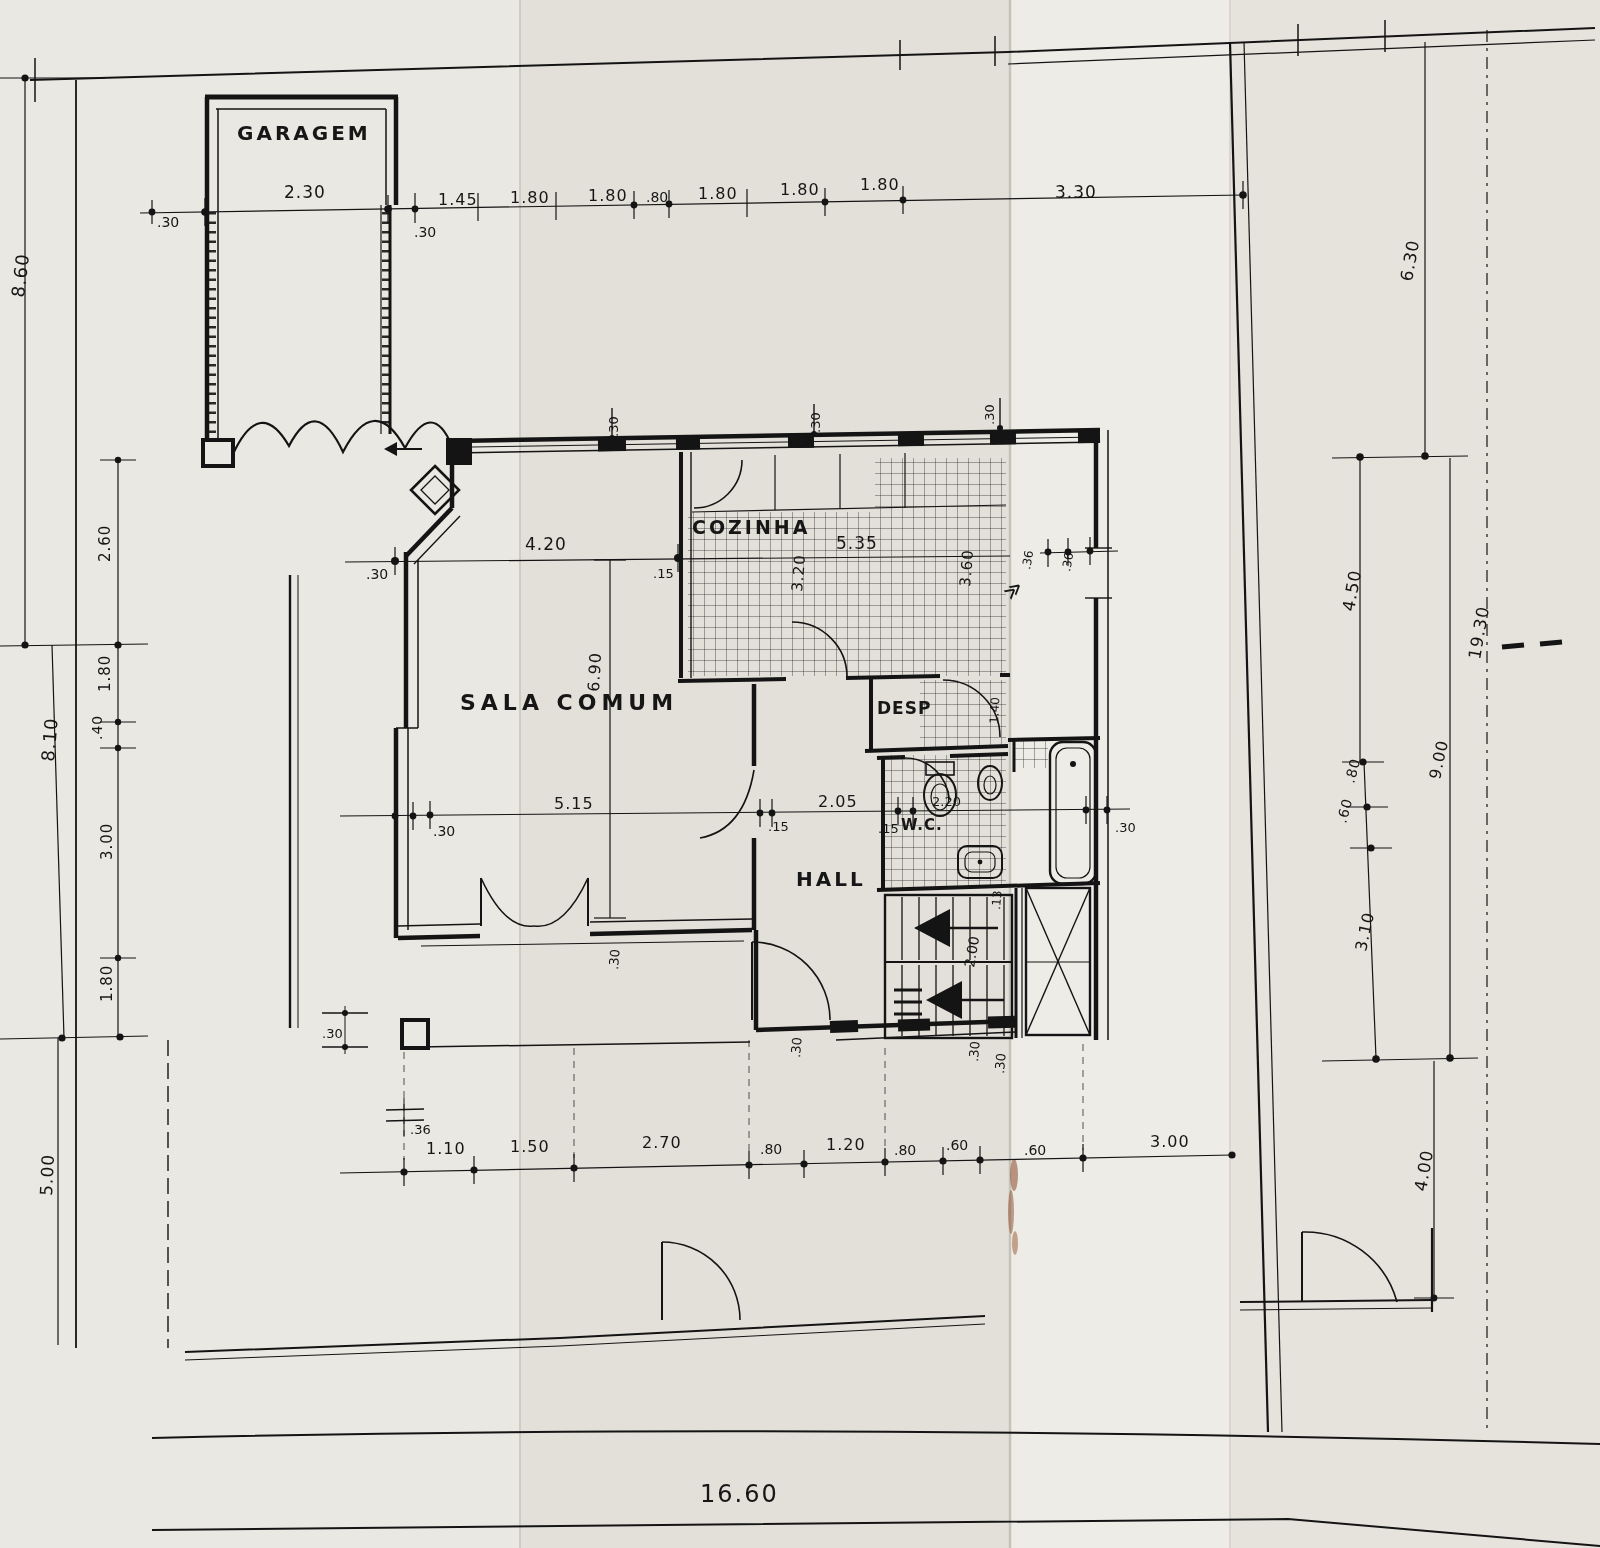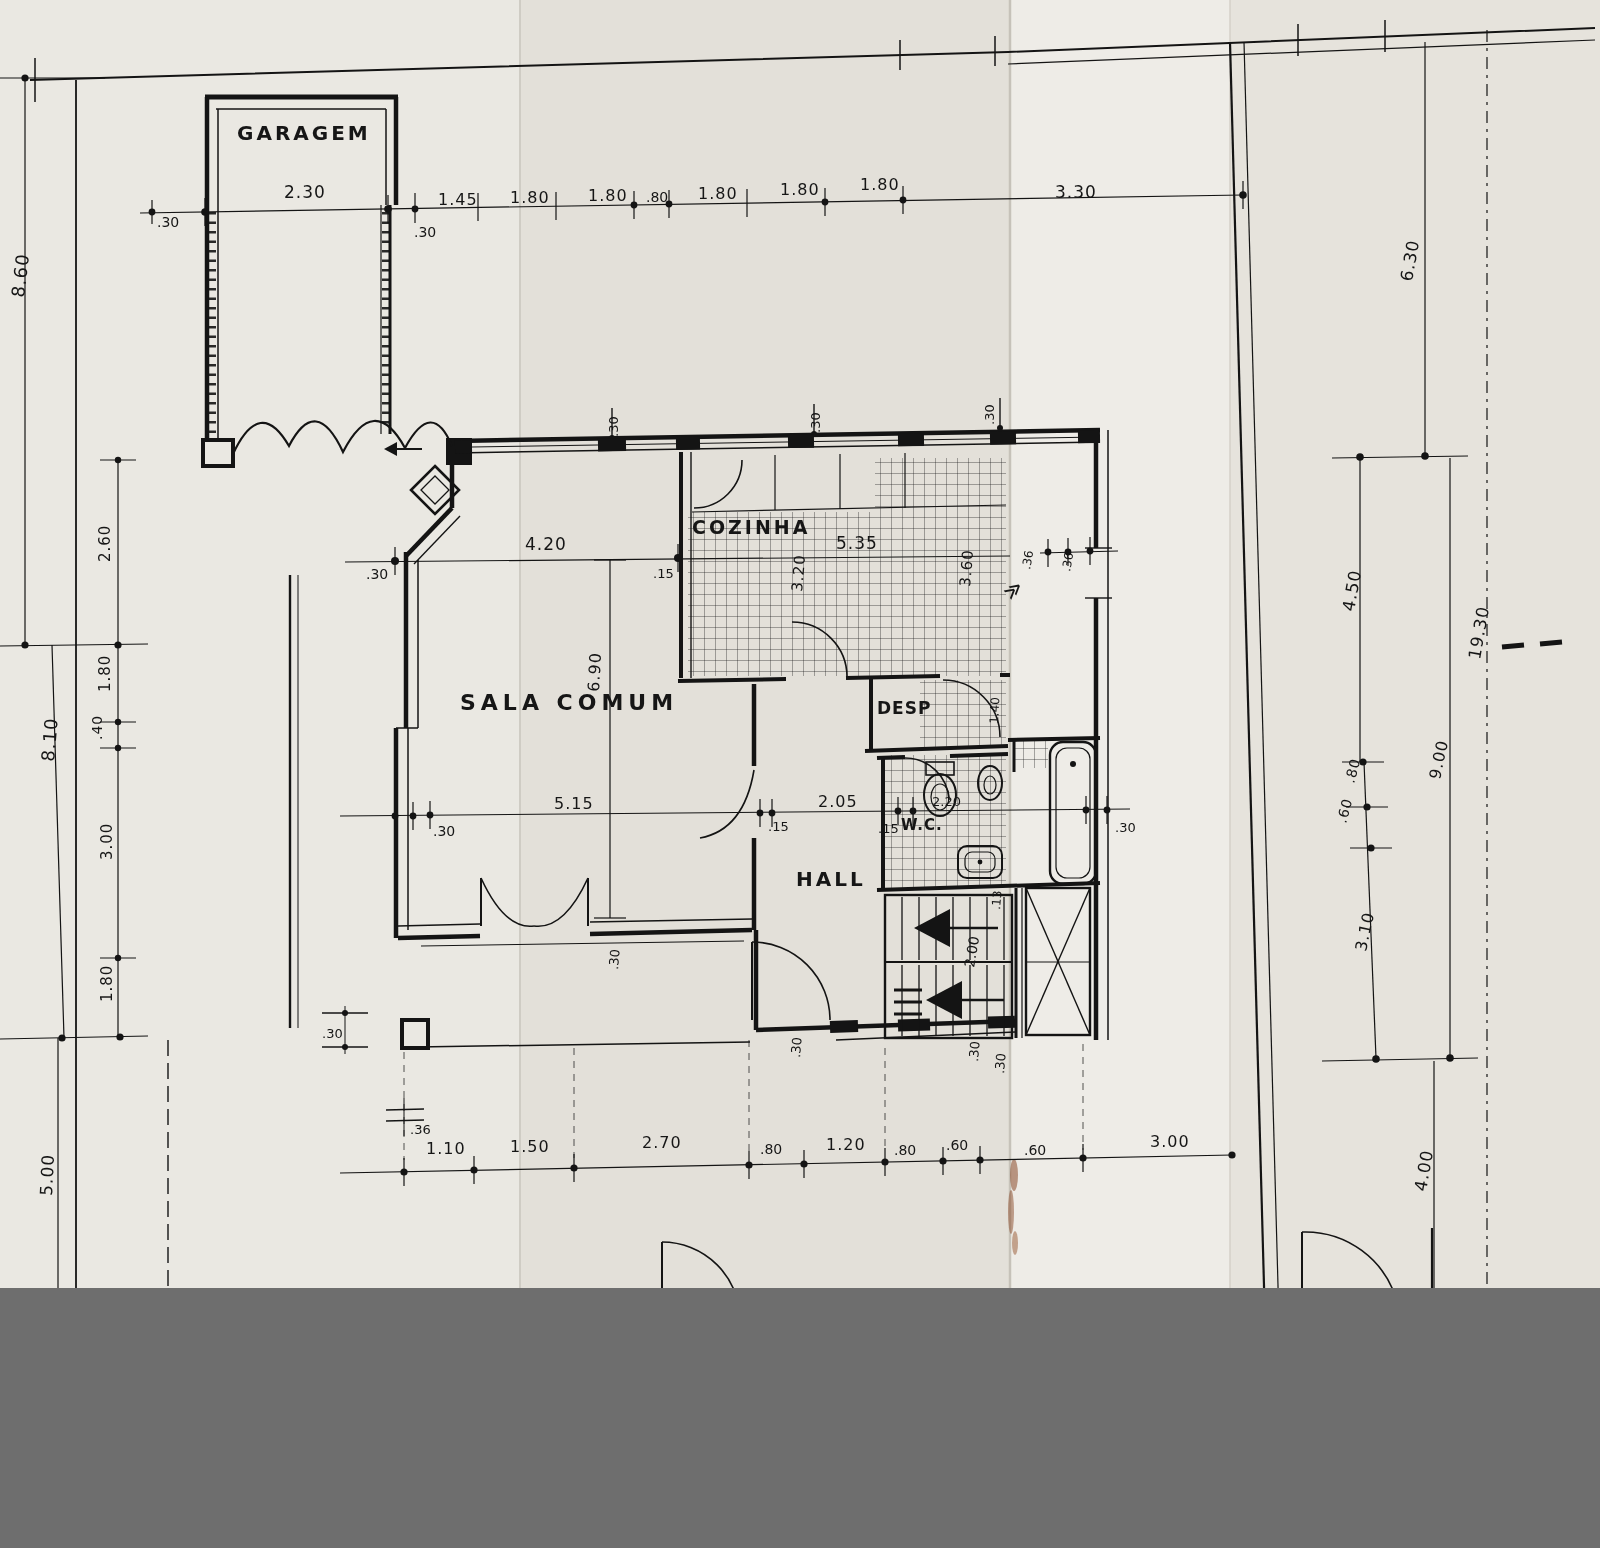--- a/index.html
+++ b/index.html
@@ -1,16 +1,16 @@
 <!DOCTYPE html>
 <html><head>
 <meta charset="utf-8">
 <style>
   html,body{margin:0;padding:0;background:#6e6e6e;}
-  .sheet{position:relative;width:1600px;height:1288px;overflow:hidden;background:#e7e4de;}
+  .sheet{position:relative;width:1600px;height:1548px;overflow:hidden;background:#e7e4de;}
   svg{position:absolute;left:0;top:0;}
   text{font-family:"DejaVu Sans",sans-serif;fill:#161616;}
   .dim{font-size:16px;letter-spacing:1px;}
   .dim-l{font-size:17px;letter-spacing:1px;}
   .dim-s{font-size:14px;}
   .dim-xs{font-size:13px;}
   .dim-xxs{font-size:12px;}
   .dim-rot{font-size:16px;letter-spacing:1px;}
   .room{font-weight:bold;letter-spacing:3px;font-size:20px;}
   .overall{font-size:24px;letter-spacing:2px;}

